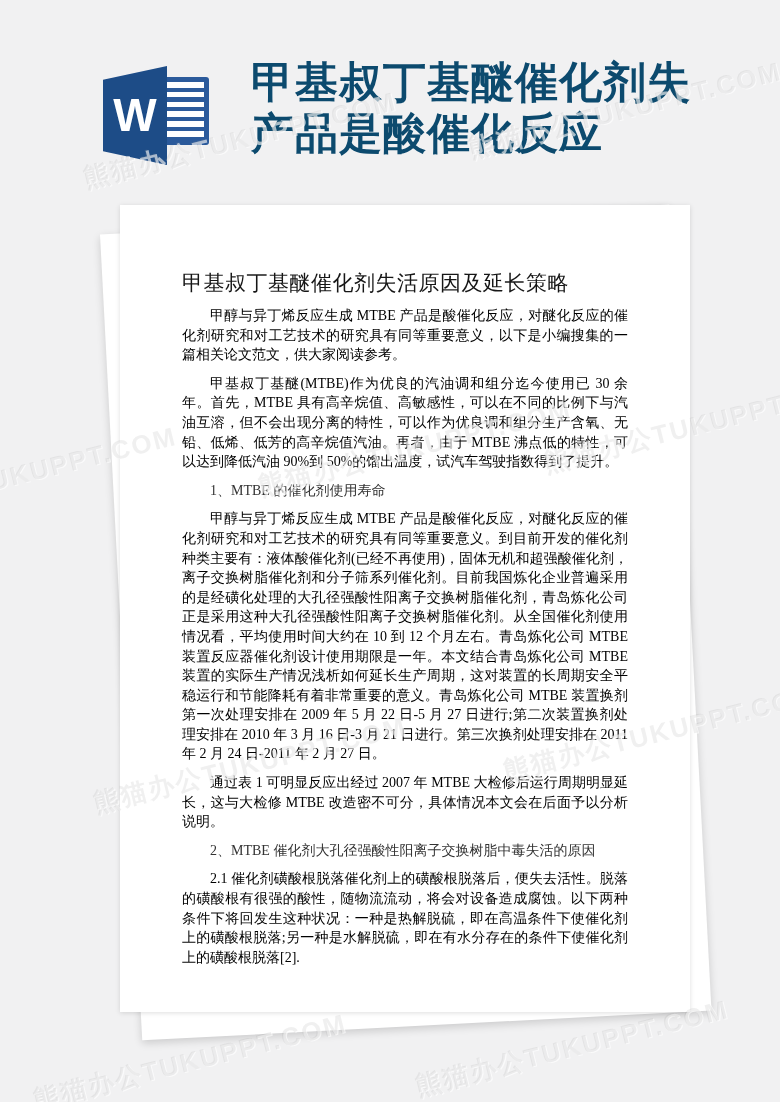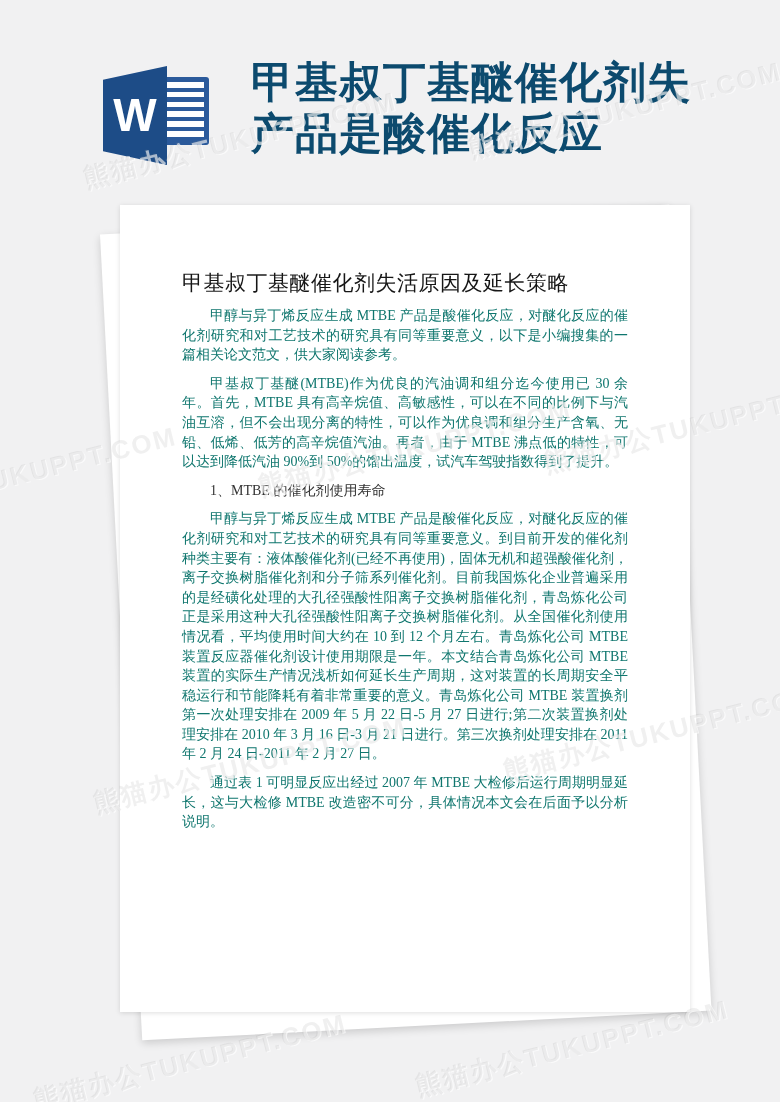--- a/index.html
+++ b/index.html
@@ -48,21 +48,21 @@
     position:absolute;left:120px;top:205px;width:570px;height:807px;
     background:#ffffff;z-index:2;box-sizing:border-box;
     padding:64px 62px 0 62px;overflow:hidden;
     box-shadow:0 1px 5px rgba(0,0,0,0.13);
   }
   .doc-title{
     font-size:21px;font-weight:normal;color:#161616;
     margin:0 0 8px 0;letter-spacing:0.5px;
   }
   .para{
-    font-size:14px;line-height:19.6px;color:#0f766e;
+    font-size:14px;line-height:19.6px;color:#000000;
     text-align:justify;text-indent:2em;margin:9px 0 0 0;
   }
   .para.heading{color:#333333;}
 
   
   .watermark-layer{position:absolute;left:0;top:0;width:780px;height:1102px;z-index:5;pointer-events:none;}
   .wm{
     position:absolute;white-space:nowrap;
     transform:translate(-50%,-50%) rotate(-14deg);
     font-family:"Liberation Sans","DejaVu Sans",sans-serif;
@@ -92,20 +92,22 @@
 <div class="back-page"></div>
 
 <div class="document-page">
   <div class="doc-title">甲基叔丁基醚催化剂失活原因及延长策略</div>
   <div>
       <div class="para paragraph">甲醇与异丁烯反应生成 MTBE 产品是酸催化反应，对醚化反应的催化剂研究和对工艺技术的研究具有同等重要意义，以下是小编搜集的一篇相关论文范文，供大家阅读参考。</div>
       <div class="para paragraph">甲基叔丁基醚(MTBE)作为优良的汽油调和组分迄今使用已 30 余年。首先，MTBE 具有高辛烷值、高敏感性，可以在不同的比例下与汽油互溶，但不会出现分离的特性，可以作为优良调和组分生产含氧、无铅、低烯、低芳的高辛烷值汽油。再者，由于 MTBE 沸点低的特性，可以达到降低汽油 90%到 50%的馏出温度，试汽车驾驶指数得到了提升。</div>
       <div class="para heading">1、MTBE 的催化剂使用寿命</div>
       <div class="para paragraph">甲醇与异丁烯反应生成 MTBE 产品是酸催化反应，对醚化反应的催化剂研究和对工艺技术的研究具有同等重要意义。到目前开发的催化剂种类主要有：液体酸催化剂(已经不再使用)，固体无机和超强酸催化剂，离子交换树脂催化剂和分子筛系列催化剂。目前我国炼化企业普遍采用的是经磺化处理的大孔径强酸性阳离子交换树脂催化剂，青岛炼化公司正是采用这种大孔径强酸性阳离子交换树脂催化剂。从全国催化剂使用情况看，平均使用时间大约在 10 到 12 个月左右。青岛炼化公司 MTBE 装置反应器催化剂设计使用期限是一年。本文结合青岛炼化公司 MTBE 装置的实际生产情况浅析如何延长生产周期，这对装置的长周期安全平稳运行和节能降耗有着非常重要的意义。青岛炼化公司 MTBE 装置换剂第一次处理安排在 2009 年 5 月 22 日-5 月 27 日进行;第二次装置换剂处理安排在 2010 年 3 月 16 日-3 月 21 日进行。第三次换剂处理安排在 2011 年 2 月 24 日-2011 年 2 月 27 日。</div>
       <div class="para paragraph">通过表 1 可明显反应出经过 2007 年 MTBE 大检修后运行周期明显延长，这与大检修 MTBE 改造密不可分，具体情况本文会在后面予以分析说明。</div>
+      <div class="para heading">2、MTBE 催化剂大孔径强酸性阳离子交换树脂中毒失活的原因</div>
+      <div class="para paragraph">2.1 催化剂磺酸根脱落催化剂上的磺酸根脱落后，便失去活性。脱落的磺酸根有很强的酸性，随物流流动，将会对设备造成腐蚀。以下两种条件下将回发生这种状况：一种是热解脱硫，即在高温条件下使催化剂上的磺酸根脱落;另一种是水解脱硫，即在有水分存在的条件下使催化剂上的磺酸根脱落[2].</div>
     </div>
 </div>
 
 <div class="watermark-layer">
     <div class="wm" style="left: 240px; top: 140px;">熊猫办公TUKUPPT.COM</div>
     <div class="wm" style="left: 625px; top: 110px;">熊猫办公TUKUPPT.COM</div>
     <div class="wm" style="left: 20px; top: 475px;">熊猫办公TUKUPPT.COM</div>
     <div class="wm" style="left: 415px; top: 448px;">熊猫办公TUKUPPT.COM</div>
     <div class="wm" style="left: 700px; top: 425px;">熊猫办公TUKUPPT.COM</div>
     <div class="wm" style="left: 250px; top: 765px;">熊猫办公TUKUPPT.COM</div>

